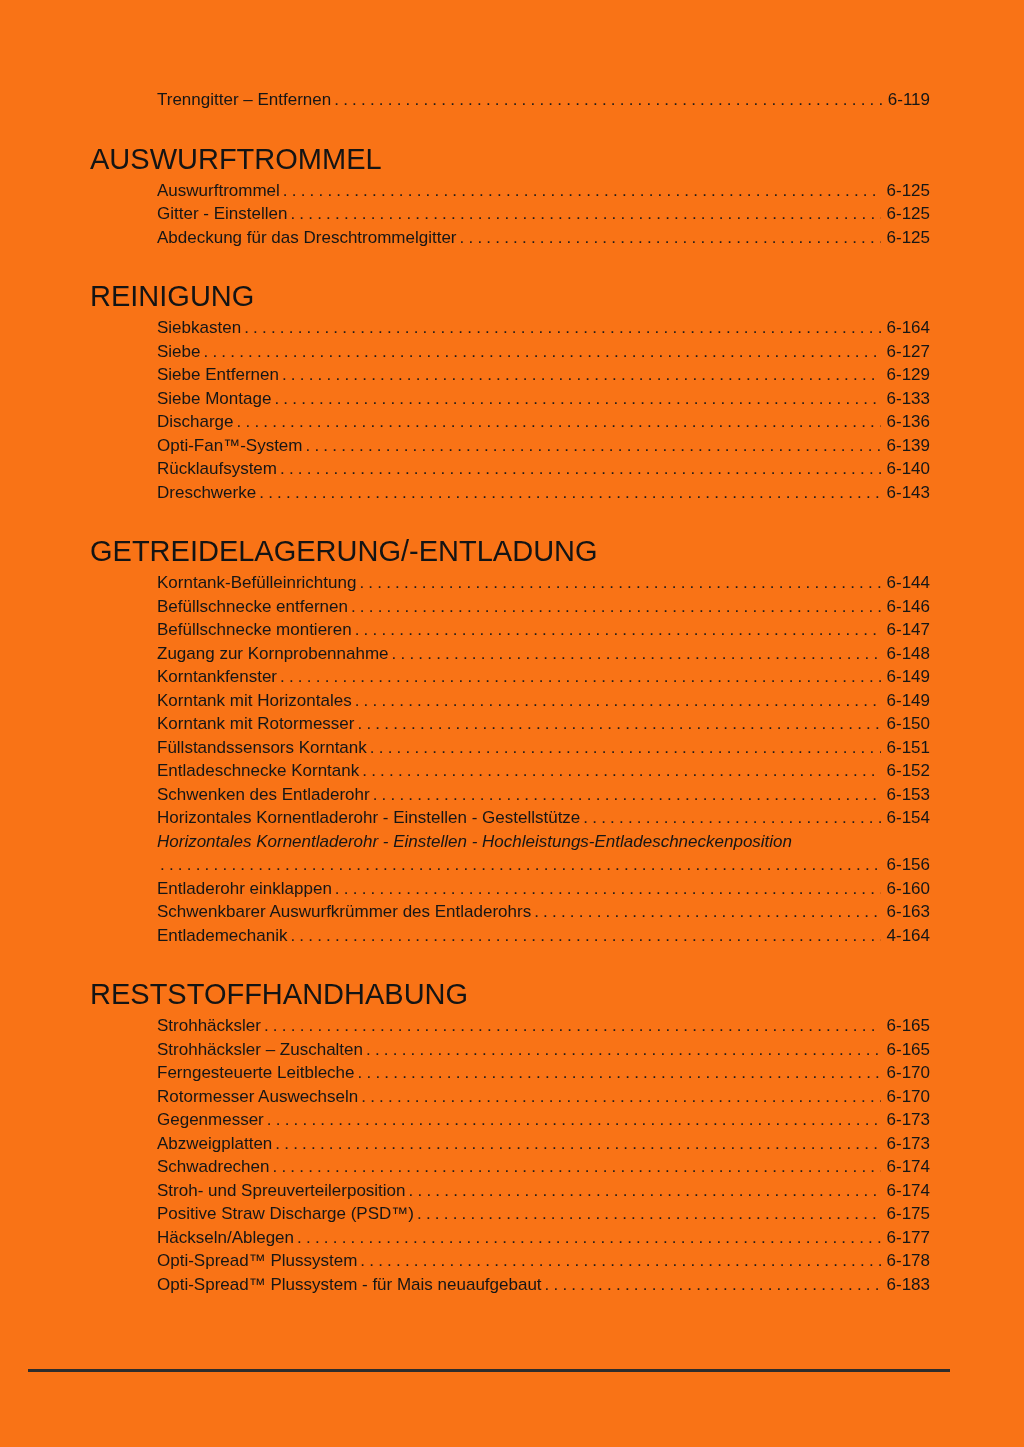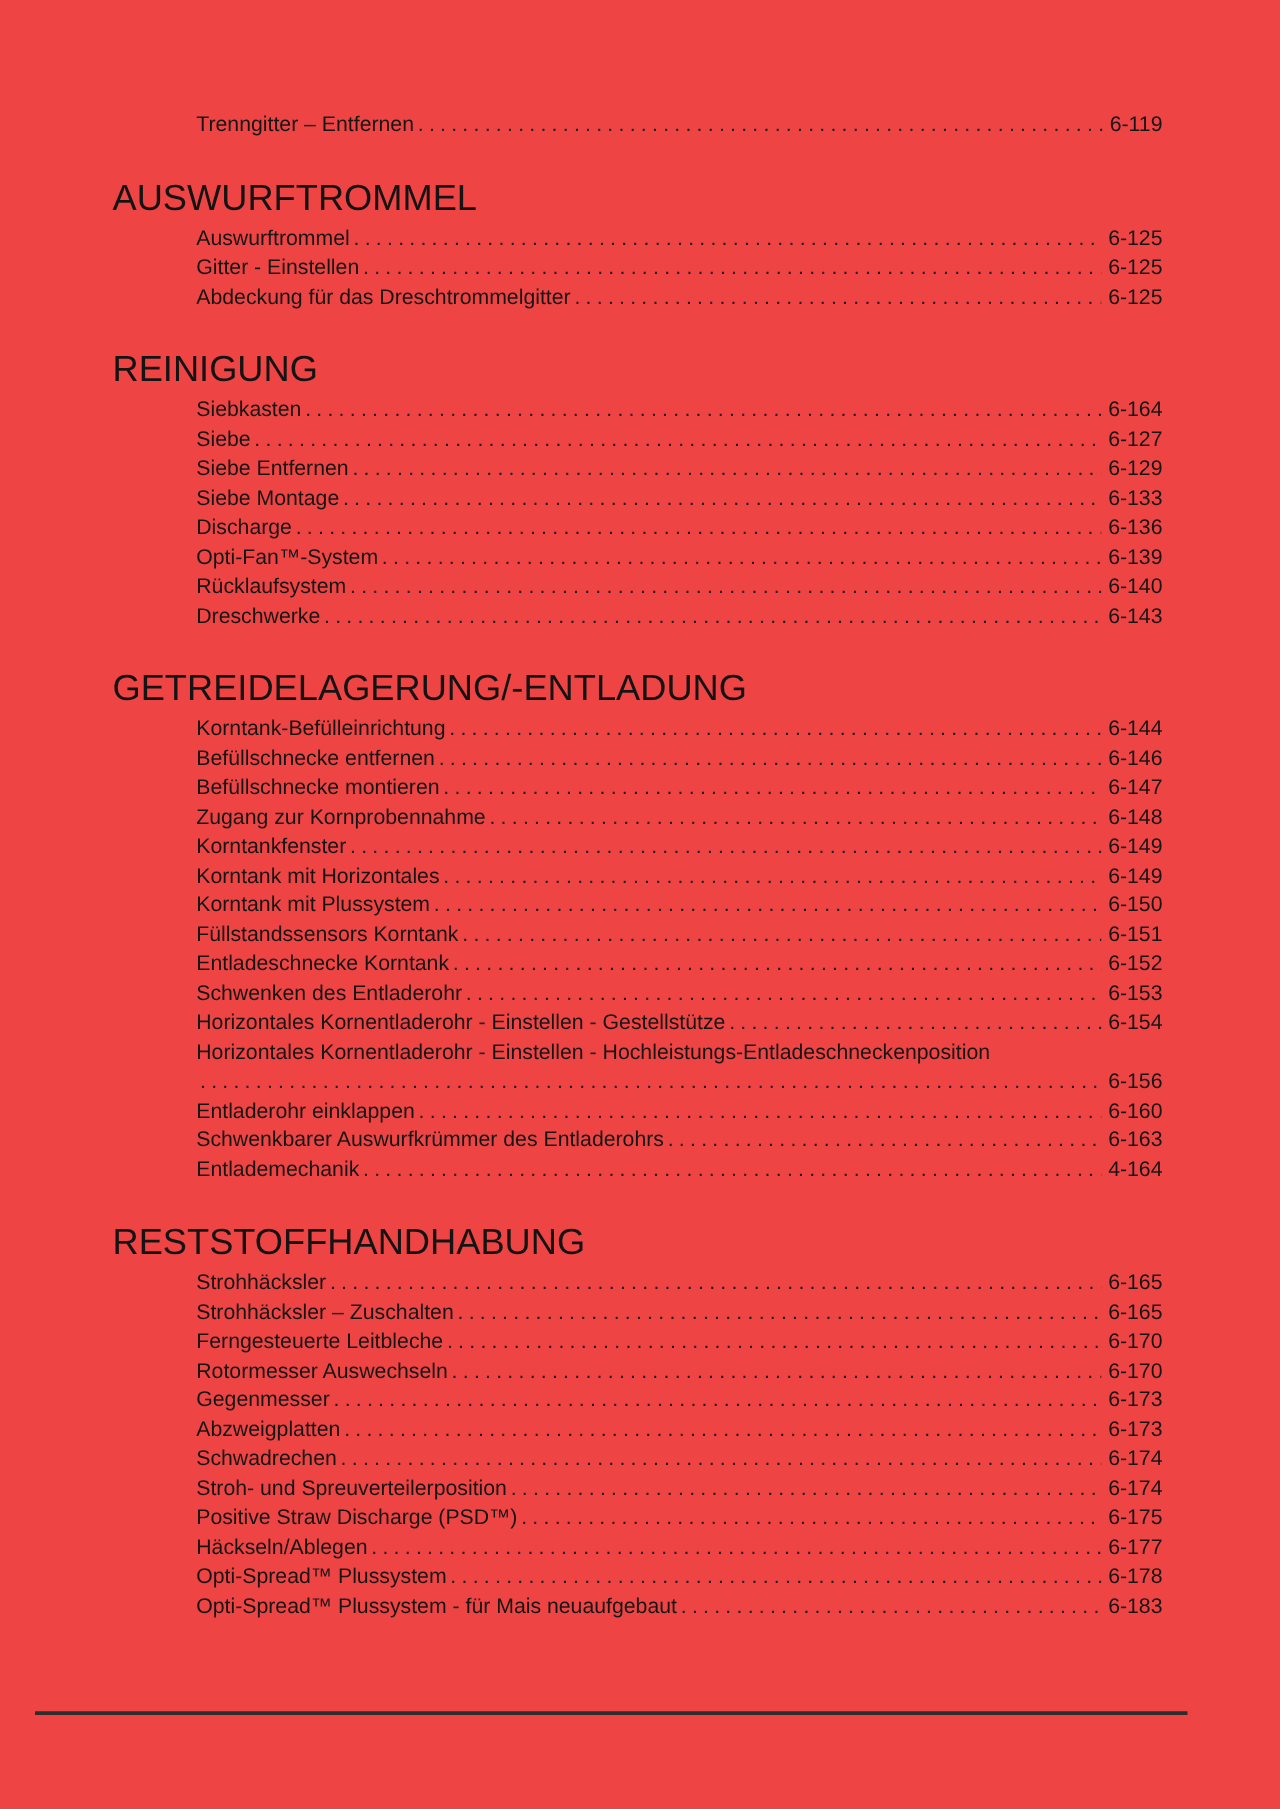--- a/index.html
+++ b/index.html
@@ -4,21 +4,21 @@
 <style>
   html, body {
     margin: 0;
     padding: 0;
     background: #ffffff;
   }
   .page {
     position: relative;
     width: 1024px;
     height: 1447px;
-    background: #ef4444;
+    background: #f97316;
     overflow: hidden;
     color: #161616;
     font-family: "Liberation Sans", "DejaVu Sans", sans-serif;
   }
   .toc {
     position: absolute;
     left: 90px;
     top: 88px;
     width: 840px;
   }
@@ -38,21 +38,21 @@
     display: flex;
     align-items: baseline;
     font-size: 17px;
     line-height: 23.5px;
     color: #161616;
   }
   .entry-label {
     white-space: nowrap;
     flex: 0 0 auto;
   }
-  .entry-row.wrap-label { display: block; }
+  .entry-row.wrap-label { display: block; font-style: italic; }
   .entry-row.wrap-label .entry-label { white-space: normal; }
   .leader {
     flex: 1 1 auto;
     min-width: 0;
     overflow: hidden;
     white-space: nowrap;
     padding-left: 3px;
     height: 23.5px;
   }
   .leader::after {
@@ -180,21 +180,21 @@
             <span class="entry-label">Korntankfenster</span>
             <span class="leader"></span>
             <span class="page-num">6-149</span>
           </div>
           <div class="entry-row">
             <span class="entry-label">Korntank mit Horizontales</span>
             <span class="leader"></span>
             <span class="page-num">6-149</span>
           </div>
           <div class="entry-row">
-            <span class="entry-label">Korntank mit Plussystem</span>
+            <span class="entry-label">Korntank mit Rotormesser</span>
             <span class="leader"></span>
             <span class="page-num">6-150</span>
           </div>
           <div class="entry-row">
             <span class="entry-label">Füllstandssensors Korntank</span>
             <span class="leader"></span>
             <span class="page-num">6-151</span>
           </div>
           <div class="entry-row">
             <span class="entry-label">Entladeschnecke Korntank</span>

